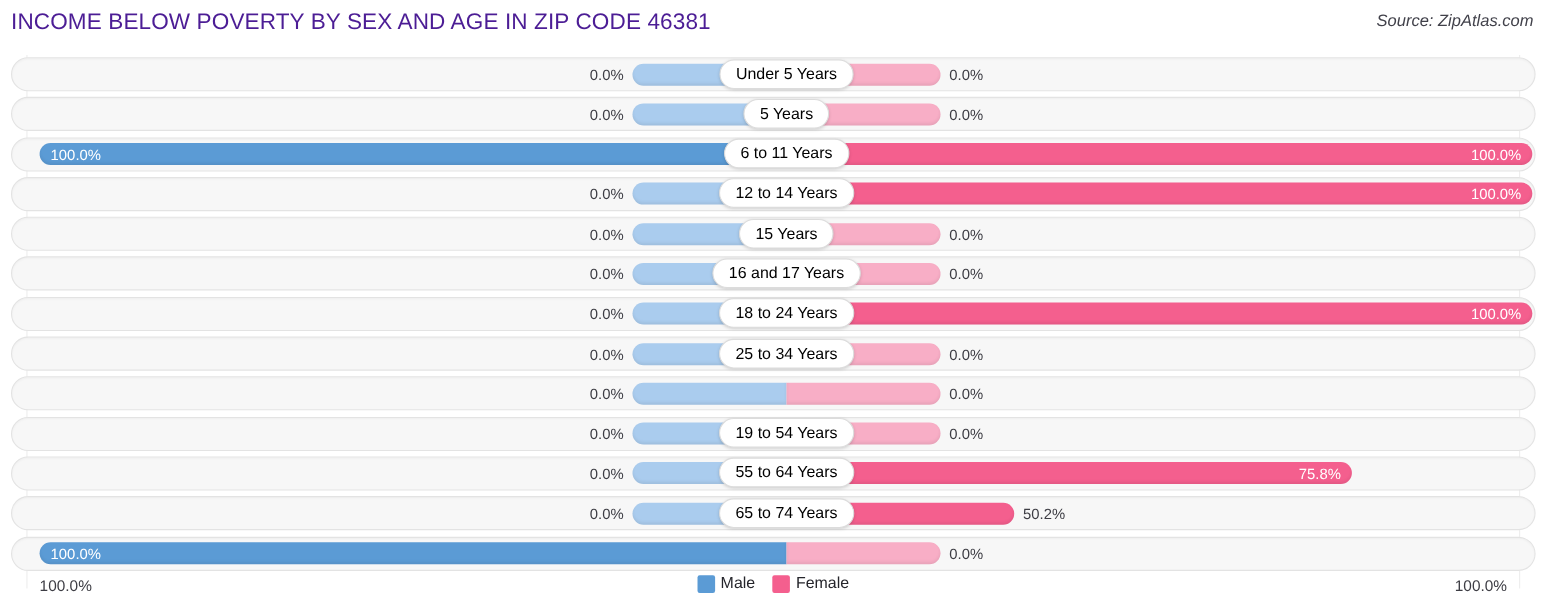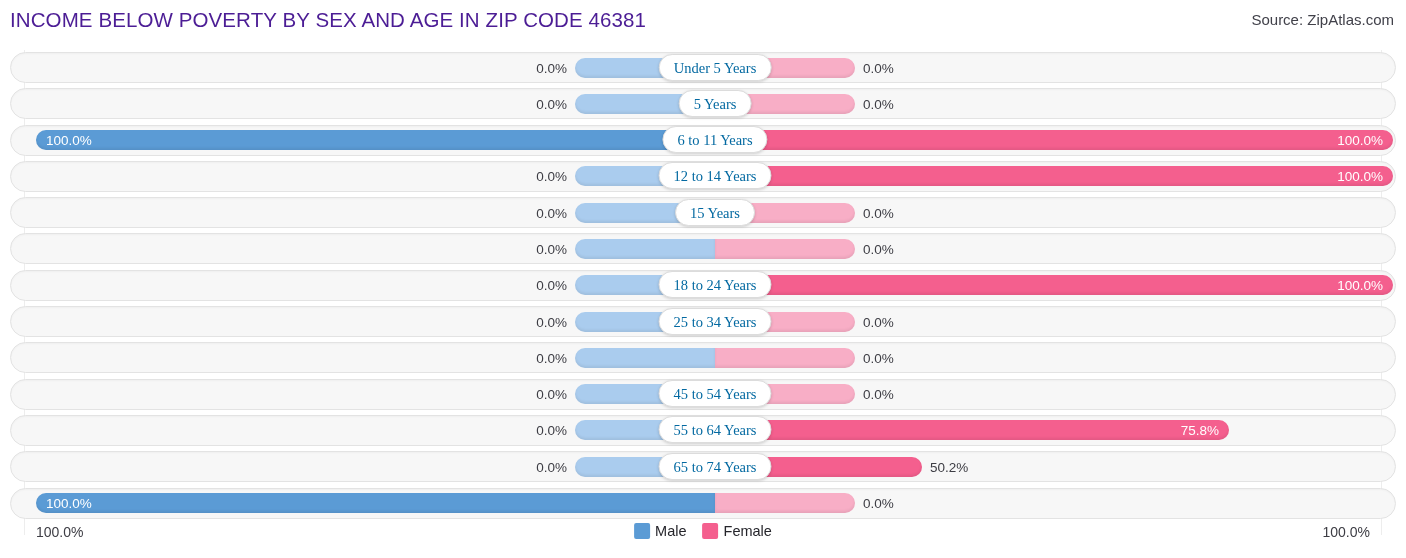--- a/index.html
+++ b/index.html
@@ -27,20 +27,21 @@
     left: 10px; top: 8px;
     font-size: 20.5px;
     letter-spacing: .1px;
     color: #4c1d95;
     white-space: nowrap;
   }
   #source-note {
     position: absolute;
     right: 12px; top: 11px;
     font-size: 15px;
+    font-style: italic;
     color: #41414a;
     white-space: nowrap;
   }
 
   
   #rows {
     position: absolute;
     left: 0; top: 50px;
     width: 1406px;
   }
@@ -102,24 +103,23 @@
     top: 3.5px;
     left: 50%;
     transform: translateX(-50%);
     height: 27px;
     line-height: 26px;
     padding: 0 14px;
     background: #ffffff;
     border: 1px solid #dcdcdc;
     border-radius: 14px;
     font-size: 14.5px;
-    color: #0369a1;
+    color: #000000;
     white-space: nowrap;
     box-shadow: 0 1px 3px rgba(0,0,0,.16);
-    font-family: Liberation Serif, serif;
   }
 
   
   #footer {
     position: absolute;
     left: 0; top: 521px;
     width: 1406px; height: 37px;
   }
   #axis-left {
     position: absolute;
@@ -229,20 +229,21 @@
           <div class="pill">15 Years</div>
         </div>
       </div>
       <div class="row">
         <div class="row-track"></div>
         <div class="row-inner">
           <div class="bar bar-male" style="width: 140px; background: rgb(170, 204, 238);"></div>
           <div class="val val-out val-male-out" style="right: 851px;">0.0%</div>
           <div class="bar bar-female" style="width: 140px; background: rgb(248, 174, 198);"></div>
           <div class="val val-out val-female-out" style="left: 851px;">0.0%</div>
+          <div class="pill">16 and 17 Years</div>
         </div>
       </div>
       <div class="row">
         <div class="row-track"></div>
         <div class="row-inner">
           <div class="bar bar-male" style="width: 140px; background: rgb(170, 204, 238);"></div>
           <div class="val val-out val-male-out" style="right: 851px;">0.0%</div>
           <div class="bar bar-female full-right" style="width: 678px; background: rgb(244, 95, 142);"></div>
           <div class="val val-in" style="right: 35px;">100.0%</div>
           <div class="pill">18 to 24 Years</div>
@@ -267,21 +268,21 @@
           <div class="val val-out val-female-out" style="left: 851px;">0.0%</div>
         </div>
       </div>
       <div class="row">
         <div class="row-track"></div>
         <div class="row-inner">
           <div class="bar bar-male" style="width: 140px; background: rgb(170, 204, 238);"></div>
           <div class="val val-out val-male-out" style="right: 851px;">0.0%</div>
           <div class="bar bar-female" style="width: 140px; background: rgb(248, 174, 198);"></div>
           <div class="val val-out val-female-out" style="left: 851px;">0.0%</div>
-          <div class="pill">45 to 54 Years</div>
+          <div class="pill">19 to 54 Years</div>
         </div>
       </div>
       <div class="row">
         <div class="row-track"></div>
         <div class="row-inner">
           <div class="bar bar-male" style="width: 140px; background: rgb(170, 204, 238);"></div>
           <div class="val val-out val-male-out" style="right: 851px;">0.0%</div>
           <div class="bar bar-female full-right" style="width: 514px; background: rgb(244, 95, 142);"></div>
           <div class="val val-in" style="right: 199px;">75.8%</div>
           <div class="pill">55 to 64 Years</div>

